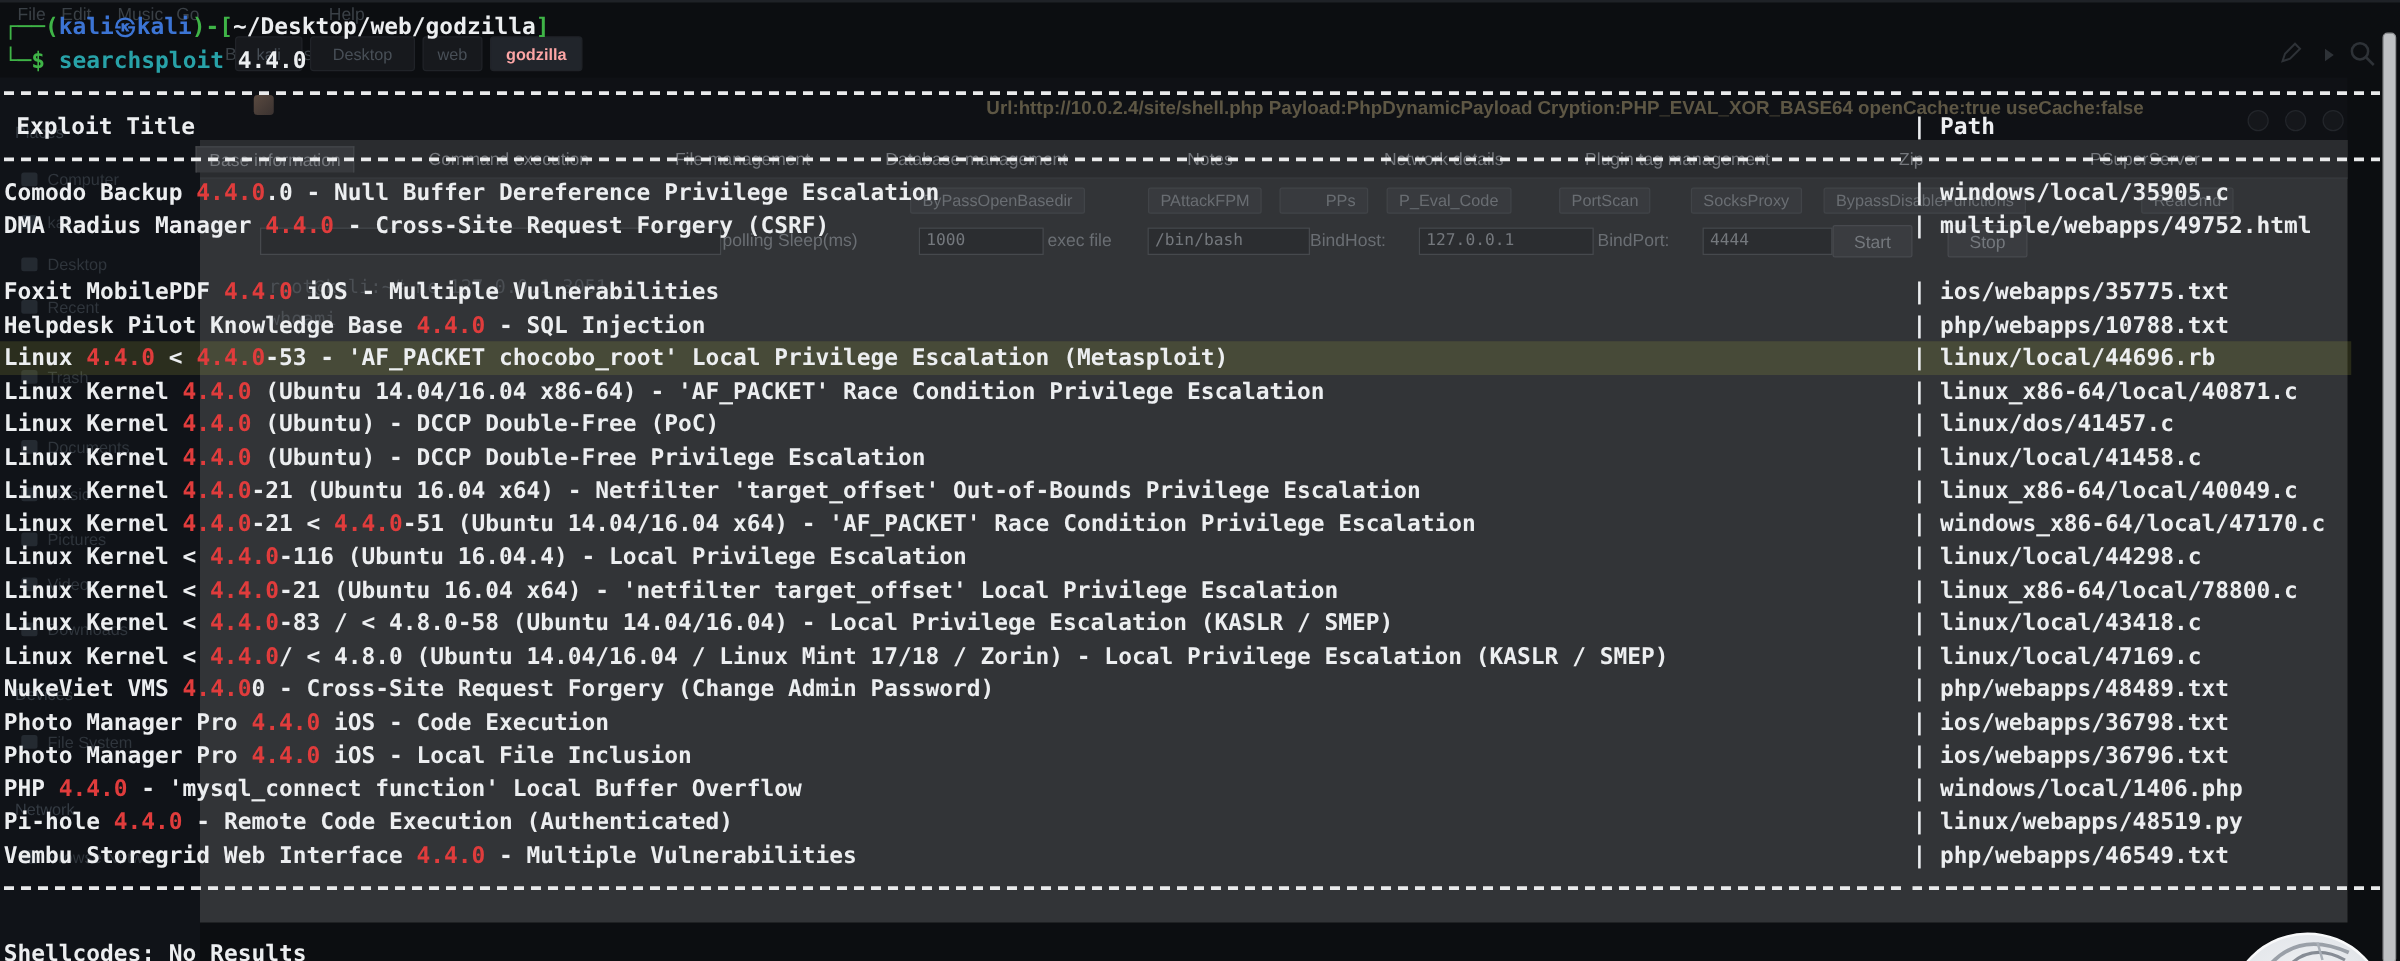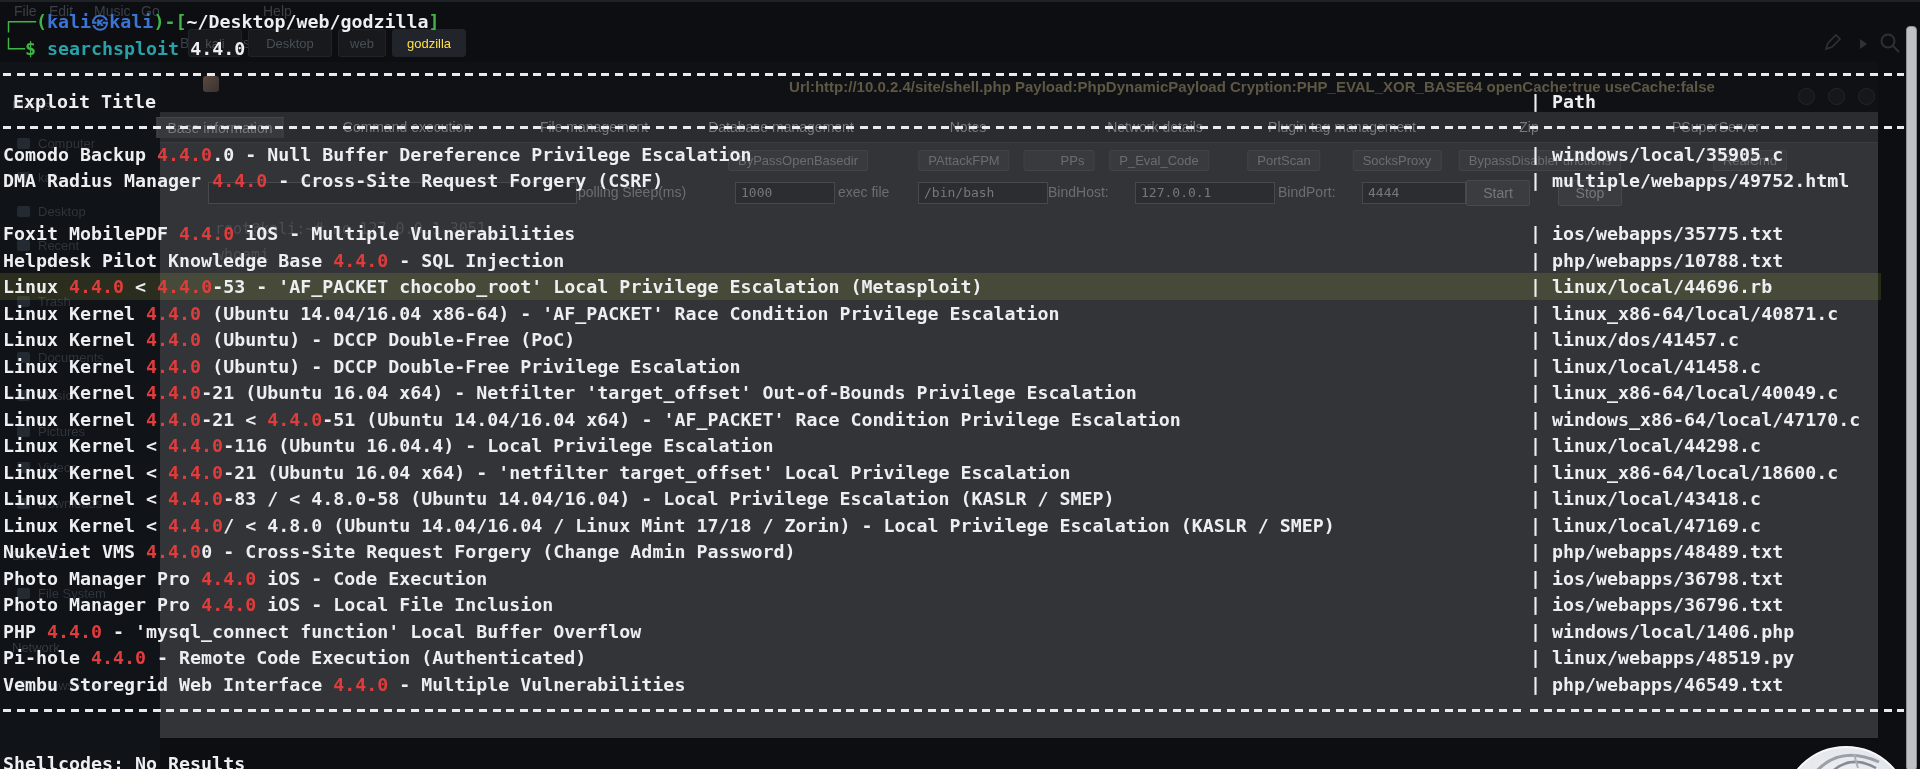--- a/index.html
+++ b/index.html
@@ -4,21 +4,21 @@
 <style>
   html,body{margin:0;padding:0;background:#000;}
   #screen{position:relative;width:1920px;height:769px;overflow:hidden;background:#0c0e11;
           font-family:"Liberation Sans",sans-serif;}
   #screen::before{content:"";position:absolute;left:0;top:0;width:1920px;height:2px;background:#1f2227;}
 
   
   .fm-menu-item{position:absolute;top:3px;font-size:14px;color:#3a4046;}
   .crumb{position:absolute;top:29px;height:26px;background:#17191d;border:1px solid #202328;
          border-radius:3px;color:#484f57;font-size:13px;display:flex;align-items:center;justify-content:center;}
-  .crumb.active{background:#21252b;color:#fde047;}
+  .crumb.active{background:#21252b;color:#fca5a5;font-weight:bold;}
   .fm-sidebar{position:absolute;left:0;top:62px;width:160px;height:707px;background:#101318;}
   .side-item{position:absolute;left:38px;font-size:13px;color:#2f353c;white-space:nowrap;}
   .side-item.hdr{left:12px;color:#343b43;}
   .side-ico{position:absolute;left:17px;width:13px;height:11px;background:#242a31;border-radius:2px;}
   .tool-ico{position:absolute;opacity:.55;}
 
   
   .gz-titlebar{position:absolute;left:160px;top:62px;width:1718px;height:50px;background:#0f1115;}
   .gz-title{position:absolute;left:1092px;top:16px;transform:translateX(-50%);font-size:15px;
             font-weight:bold;color:#5e5744;white-space:nowrap;}
@@ -181,21 +181,21 @@
       <div class="tline" style="top: 167px;"><span><span>DMA Radius Manager </span><span class="match">4.4.0</span><span> - Cross-Site Request Forgery (CSRF)</span></span><span class="path">| multiple/webapps/49752.html</span></div>
       <div class="tline" style="top: 220px;"><span><span>Foxit MobilePDF </span><span class="match">4.4.0</span><span> iOS - Multiple Vulnerabilities</span></span><span class="path">| ios/webapps/35775.txt</span></div>
       <div class="tline" style="top: 246.5px;"><span><span>Helpdesk Pilot Knowledge Base </span><span class="match">4.4.0</span><span> - SQL Injection</span></span><span class="path">| php/webapps/10788.txt</span></div>
       <div class="tline hl" style="top: 273px;"><span><span>Linux </span><span class="match">4.4.0</span><span> &lt; </span><span class="match">4.4.0</span><span>-53 - 'AF_PACKET chocobo_root' Local Privilege Escalation (Metasploit)</span></span><span class="path">| linux/local/44696.rb</span></div>
       <div class="tline" style="top: 299.5px;"><span><span>Linux Kernel </span><span class="match">4.4.0</span><span> (Ubuntu 14.04/16.04 x86-64) - 'AF_PACKET' Race Condition Privilege Escalation</span></span><span class="path">| linux_x86-64/local/40871.c</span></div>
       <div class="tline" style="top: 326px;"><span><span>Linux Kernel </span><span class="match">4.4.0</span><span> (Ubuntu) - DCCP Double-Free (PoC)</span></span><span class="path">| linux/dos/41457.c</span></div>
       <div class="tline" style="top: 352.5px;"><span><span>Linux Kernel </span><span class="match">4.4.0</span><span> (Ubuntu) - DCCP Double-Free Privilege Escalation</span></span><span class="path">| linux/local/41458.c</span></div>
       <div class="tline" style="top: 379px;"><span><span>Linux Kernel </span><span class="match">4.4.0</span><span>-21 (Ubuntu 16.04 x64) - Netfilter 'target_offset' Out-of-Bounds Privilege Escalation</span></span><span class="path">| linux_x86-64/local/40049.c</span></div>
       <div class="tline" style="top: 405.5px;"><span><span>Linux Kernel </span><span class="match">4.4.0</span><span>-21 &lt; </span><span class="match">4.4.0</span><span>-51 (Ubuntu 14.04/16.04 x64) - 'AF_PACKET' Race Condition Privilege Escalation</span></span><span class="path">| windows_x86-64/local/47170.c</span></div>
       <div class="tline" style="top: 432px;"><span><span>Linux Kernel &lt; </span><span class="match">4.4.0</span><span>-116 (Ubuntu 16.04.4) - Local Privilege Escalation</span></span><span class="path">| linux/local/44298.c</span></div>
-      <div class="tline" style="top: 458.5px;"><span><span>Linux Kernel &lt; </span><span class="match">4.4.0</span><span>-21 (Ubuntu 16.04 x64) - 'netfilter target_offset' Local Privilege Escalation</span></span><span class="path">| linux_x86-64/local/18600.c</span></div>
+      <div class="tline" style="top: 458.5px;"><span><span>Linux Kernel &lt; </span><span class="match">4.4.0</span><span>-21 (Ubuntu 16.04 x64) - 'netfilter target_offset' Local Privilege Escalation</span></span><span class="path">| linux_x86-64/local/78800.c</span></div>
       <div class="tline" style="top: 485px;"><span><span>Linux Kernel &lt; </span><span class="match">4.4.0</span><span>-83 / &lt; 4.8.0-58 (Ubuntu 14.04/16.04) - Local Privilege Escalation (KASLR / SMEP)</span></span><span class="path">| linux/local/43418.c</span></div>
       <div class="tline" style="top: 511.5px;"><span><span>Linux Kernel &lt; </span><span class="match">4.4.0</span><span>/ &lt; 4.8.0 (Ubuntu 14.04/16.04 / Linux Mint 17/18 / Zorin) - Local Privilege Escalation (KASLR / SMEP)</span></span><span class="path">| linux/local/47169.c</span></div>
       <div class="tline" style="top: 538px;"><span><span>NukeViet VMS </span><span class="match">4.4.0</span><span>0 - Cross-Site Request Forgery (Change Admin Password)</span></span><span class="path">| php/webapps/48489.txt</span></div>
       <div class="tline" style="top: 564.5px;"><span><span>Photo Manager Pro </span><span class="match">4.4.0</span><span> iOS - Code Execution</span></span><span class="path">| ios/webapps/36798.txt</span></div>
       <div class="tline" style="top: 591px;"><span><span>Photo Manager Pro </span><span class="match">4.4.0</span><span> iOS - Local File Inclusion</span></span><span class="path">| ios/webapps/36796.txt</span></div>
       <div class="tline" style="top: 617.5px;"><span><span>PHP </span><span class="match">4.4.0</span><span> - 'mysql_connect function' Local Buffer Overflow</span></span><span class="path">| windows/local/1406.php</span></div>
       <div class="tline" style="top: 644px;"><span><span>Pi-hole </span><span class="match">4.4.0</span><span> - Remote Code Execution (Authenticated)</span></span><span class="path">| linux/webapps/48519.py</span></div>
       <div class="tline" style="top: 670.5px;"><span><span>Vembu Storegrid Web Interface </span><span class="match">4.4.0</span><span> - Multiple Vulnerabilities</span></span><span class="path">| php/webapps/46549.txt</span></div>
       <div class="tline" style="top: 750px;"><span>Shellcodes: </span><span>No Results</span></div>
     </div>

